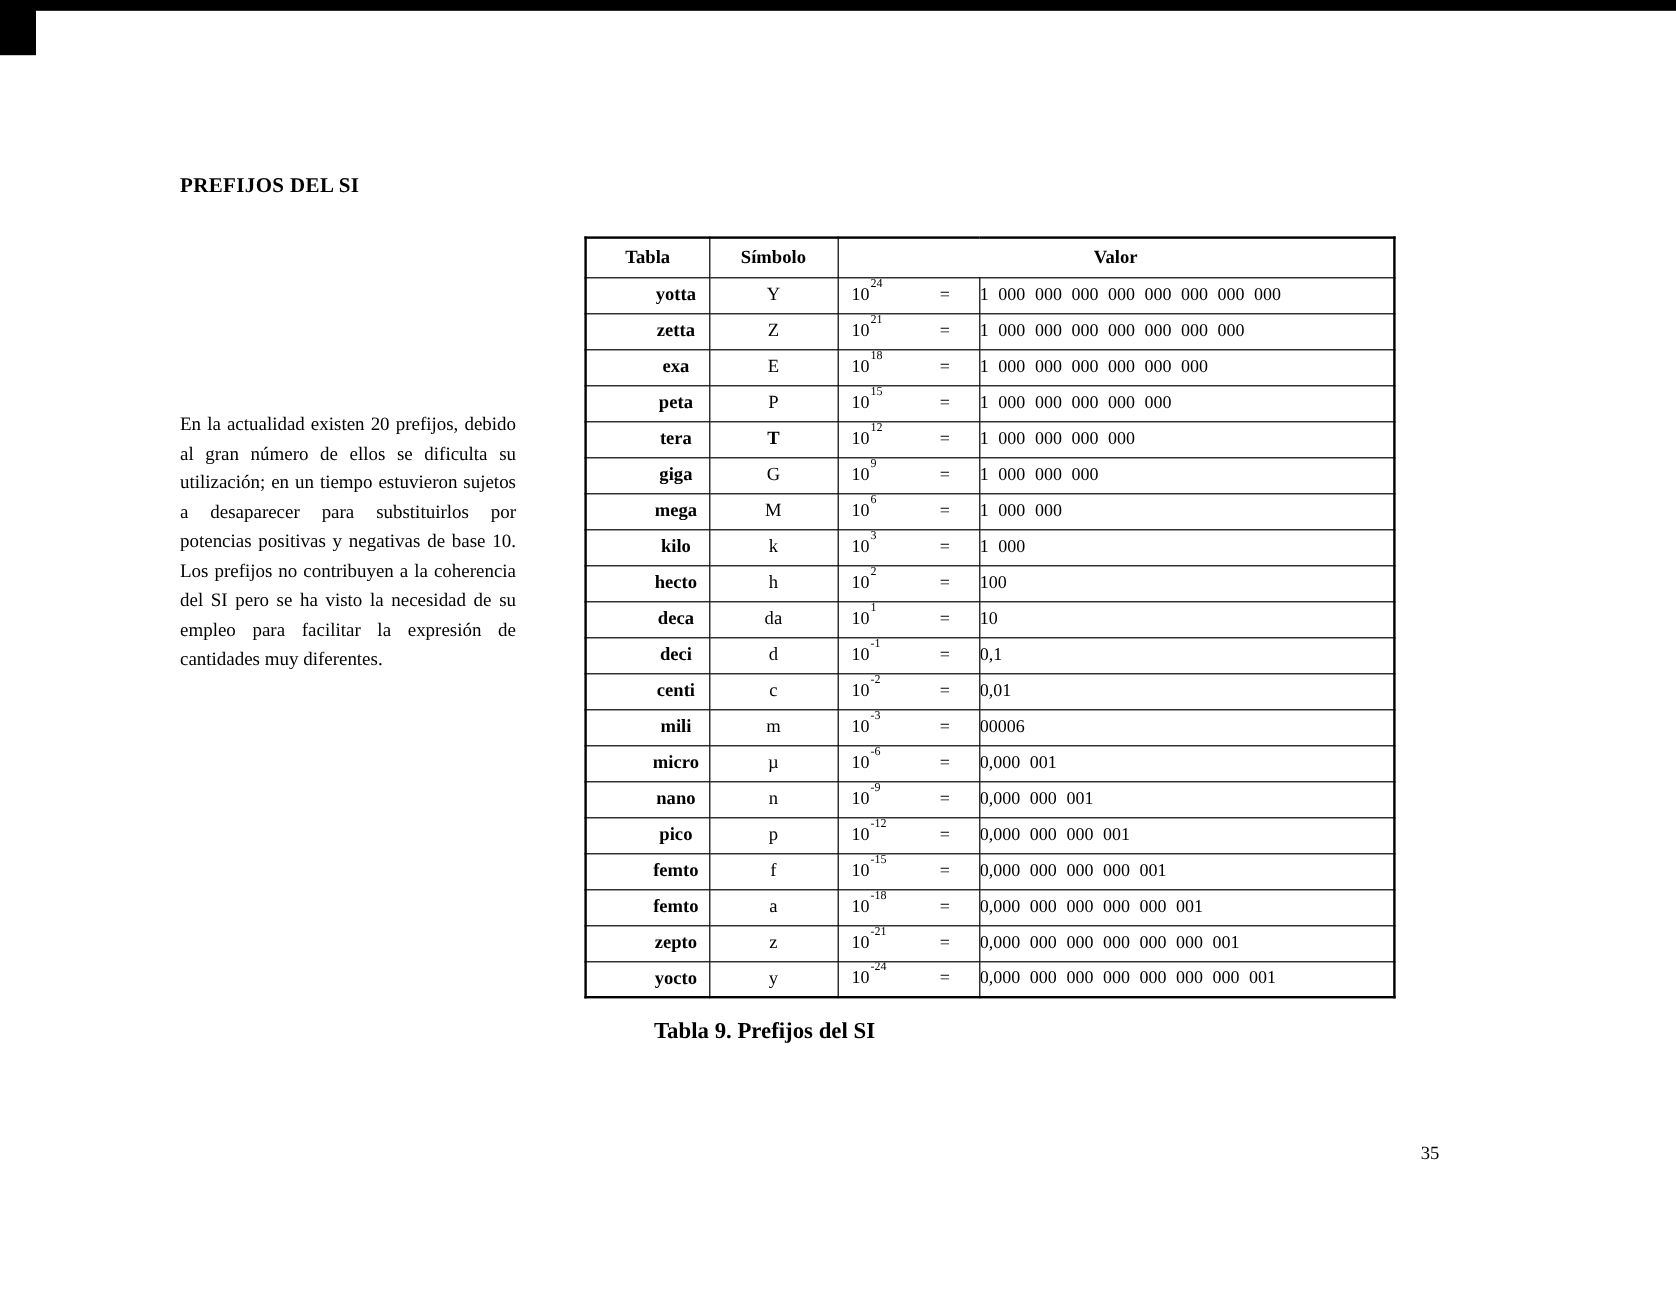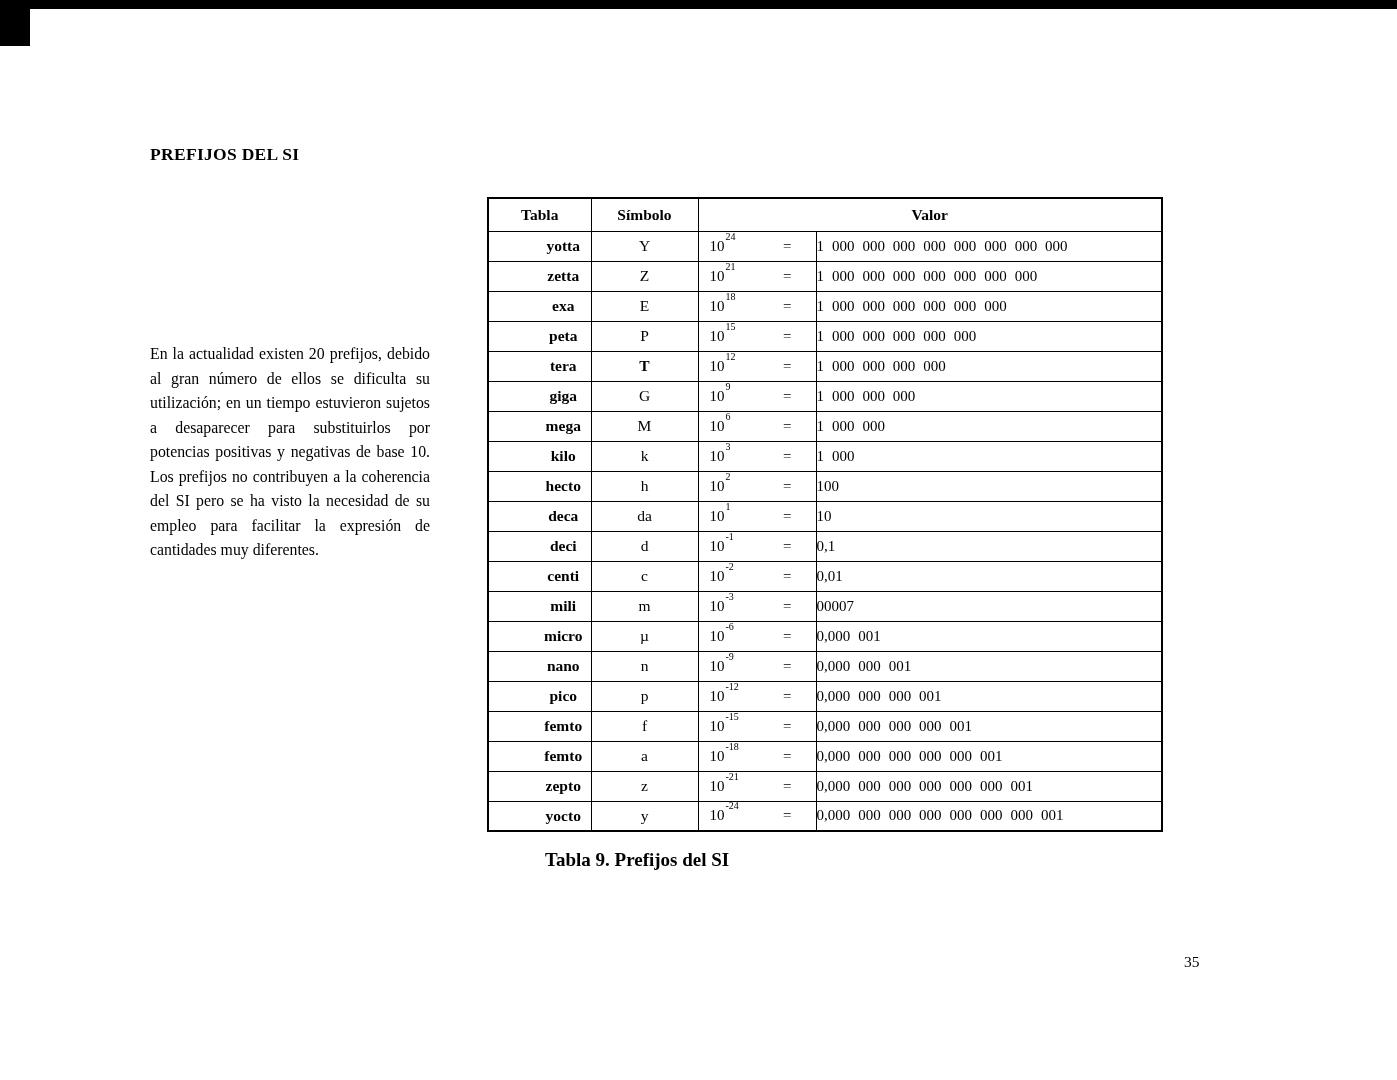--- a/index.html
+++ b/index.html
@@ -234,21 +234,21 @@
         </tr>
         <tr>
           <td class="c-name">mili</td>
           <td class="c-sym">m</td>
           <td class="c-pow">
             <div class="powwrap">
               <span>10<sup>-3</sup></span>
               <span>=</span>
             </div>
           </td>
-          <td class="c-val">00007</td>
+          <td class="c-val">00006</td>
         </tr>
         <tr>
           <td class="c-name">micro</td>
           <td class="c-sym">µ</td>
           <td class="c-pow">
             <div class="powwrap">
               <span>10<sup>-6</sup></span>
               <span>=</span>
             </div>
           </td>

